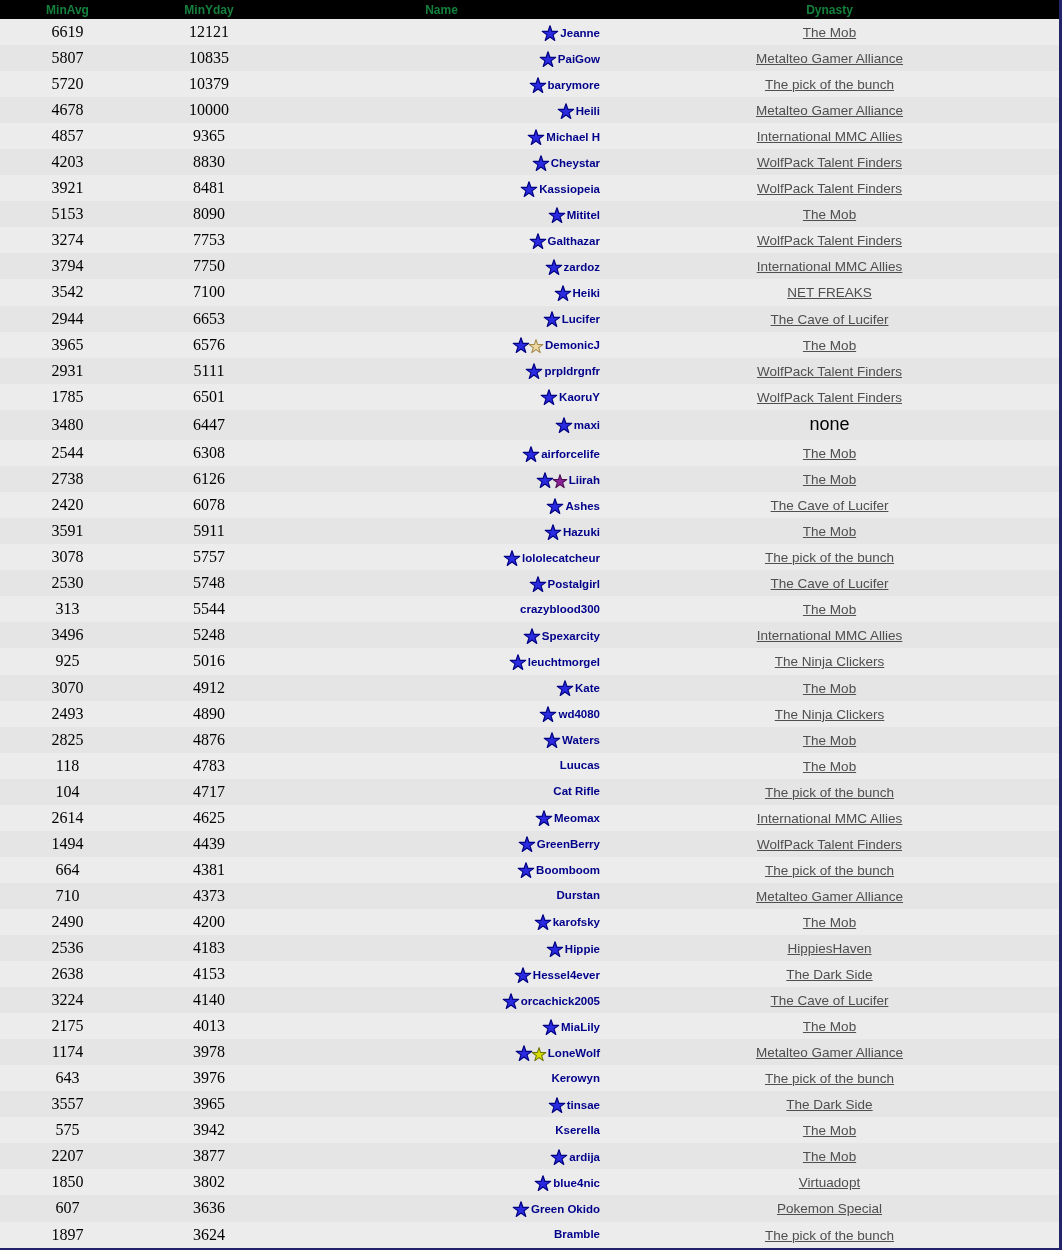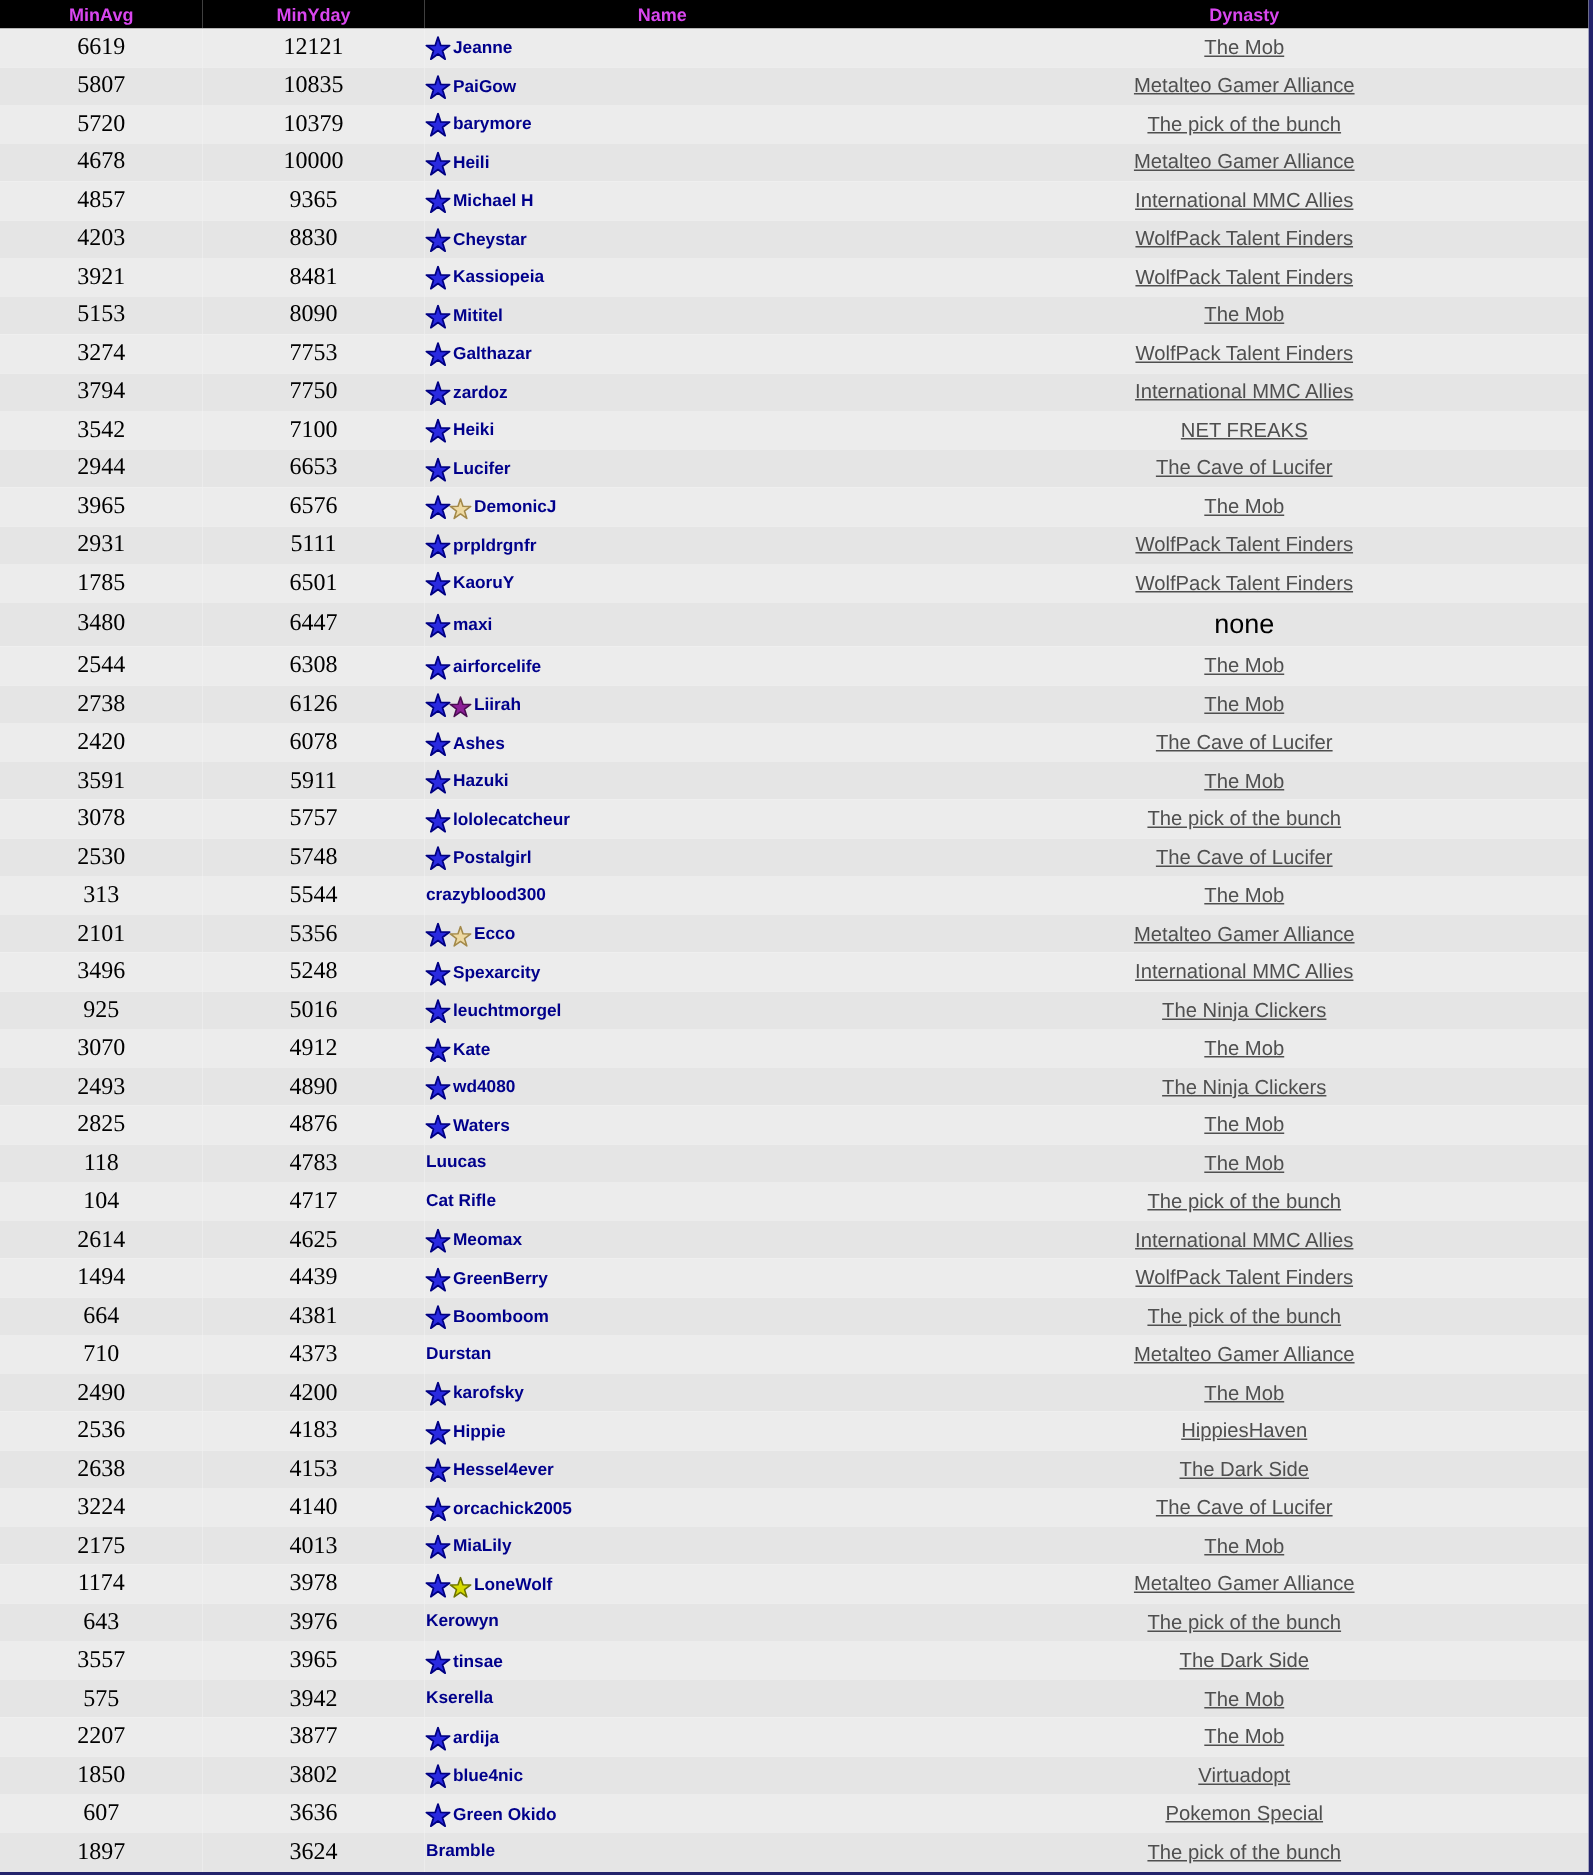--- a/index.html
+++ b/index.html
@@ -11,30 +11,30 @@
   table.toplist{
     width:100%;height:100%;border-collapse:collapse;table-layout:fixed;
   }
   col.c-minavg{width:135px;}
   col.c-minyday{width:148px;}
   col.c-name{width:317px;}
   thead tr{height:19px;background:#000000;}
   th{
     padding:0;margin:0;text-align:center;vertical-align:middle;
     font-family:"Liberation Sans",sans-serif;font-size:12px;font-weight:bold;
-    color:#d946ef;cursor:pointer;
+    color:#15803d;cursor:pointer;
   }
   tbody tr{background:#e5e5e5;}
   tbody tr:nth-child(odd){background:#ececec;}
   td{padding:0;text-align:center;vertical-align:middle;}
   td.num{
     font-family:"Liberation Serif",serif;font-size:16px;color:#000000;
   }
   .name-wrap{
-    display:flex;align-items:flex-end;justify-content:flex-start;line-height:12px;
+    display:flex;align-items:flex-end;justify-content:flex-end;line-height:12px;
   }
   .star-icon{display:block;margin-bottom:-2px;}
   .star-icon + .star-icon{margin-left:-2px;}
   .player-name{
     font-family:"Liberation Sans",sans-serif;font-size:11.5px;font-weight:bold;
     color:#00008b;padding-bottom:1px;margin-left:1px;white-space:nowrap;
   }
   .dynasty-link{
     font-family:"Liberation Sans",sans-serif;font-size:13.5px;
     color:#4f4f4f;text-decoration:underline;cursor:pointer;white-space:nowrap;margin-top:40px;
@@ -360,36 +360,20 @@
           <td class="num">313</td>
           <td class="num">5544</td>
           <td>
             <div class="name-wrap">
               <span class="player-name">crazyblood300</span>
             </div>
           </td>
           <td><span class="dynasty-link">The Mob</span></td>
         </tr>
         <tr>
-          <td class="num">2101</td>
-          <td class="num">5356</td>
-          <td>
-            <div class="name-wrap">
-              <svg width="18" height="17" viewBox="0 0 24 23" class="star-icon">
-                <polygon points="12,1 14.53,8.52 22.46,8.60 16.09,13.33 18.47,20.90 12,16.3 5.53,20.90 7.91,13.33 1.54,8.60 9.47,8.52" fill="#2a2ae0" stroke="#000082" stroke-width="1.6" stroke-linejoin="round"></polygon>
-              </svg>
-              <svg width="16" height="15" viewBox="0 0 24 23" class="star-icon">
-                <polygon points="12,1 14.53,8.52 22.46,8.60 16.09,13.33 18.47,20.90 12,16.3 5.53,20.90 7.91,13.33 1.54,8.60 9.47,8.52" fill="#eed9a2" stroke="#a3894a" stroke-width="1.6" stroke-linejoin="round"></polygon>
-              </svg>
-              <span class="player-name">Ecco</span>
-            </div>
-          </td>
-          <td><span class="dynasty-link">Metalteo Gamer Alliance</span></td>
-        </tr>
-        <tr>
           <td class="num">3496</td>
           <td class="num">5248</td>
           <td>
             <div class="name-wrap">
               <svg width="18" height="17" viewBox="0 0 24 23" class="star-icon">
                 <polygon points="12,1 14.53,8.52 22.46,8.60 16.09,13.33 18.47,20.90 12,16.3 5.53,20.90 7.91,13.33 1.54,8.60 9.47,8.52" fill="#2a2ae0" stroke="#000082" stroke-width="1.6" stroke-linejoin="round"></polygon>
               </svg>
               <span class="player-name">Spexarcity</span>
             </div>
           </td>

